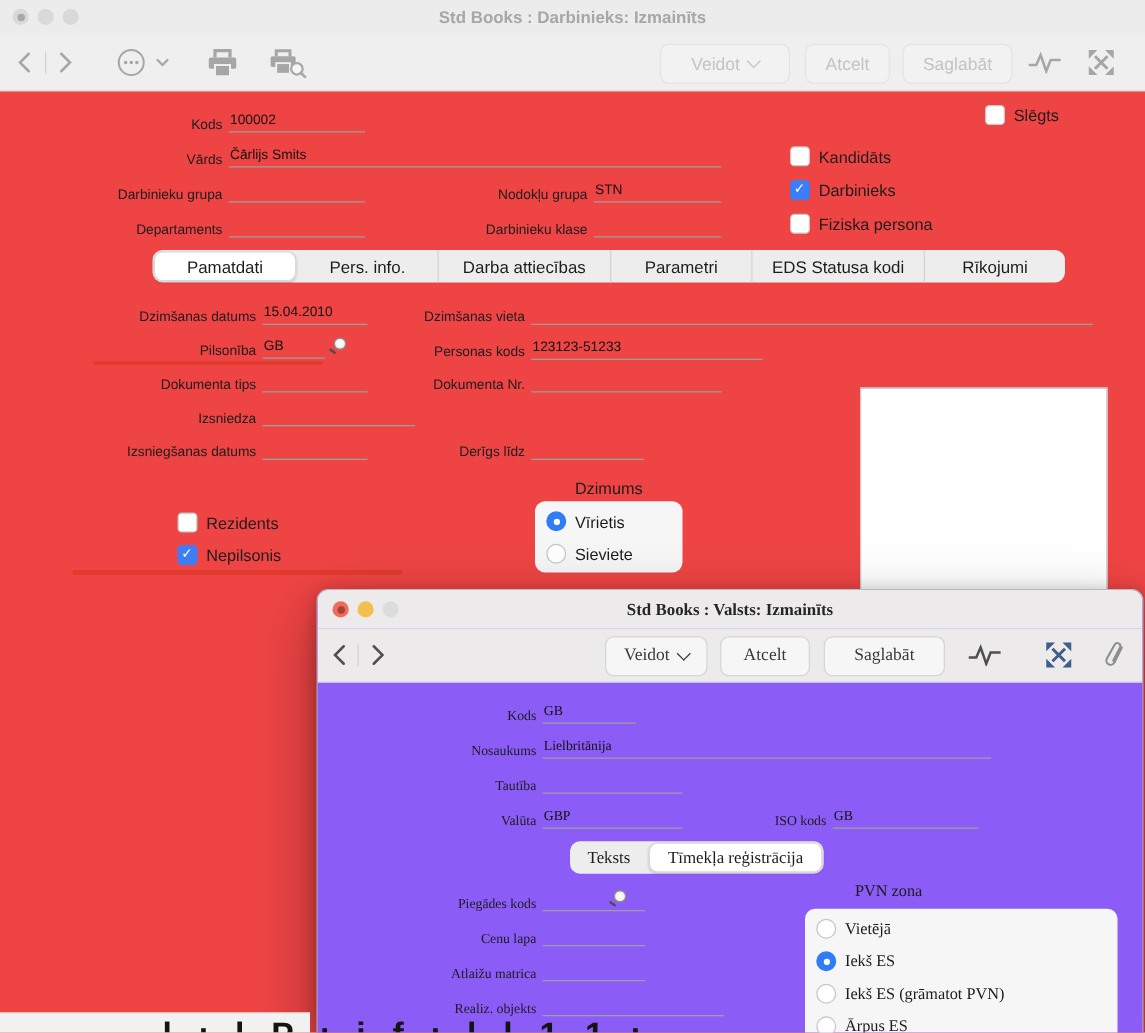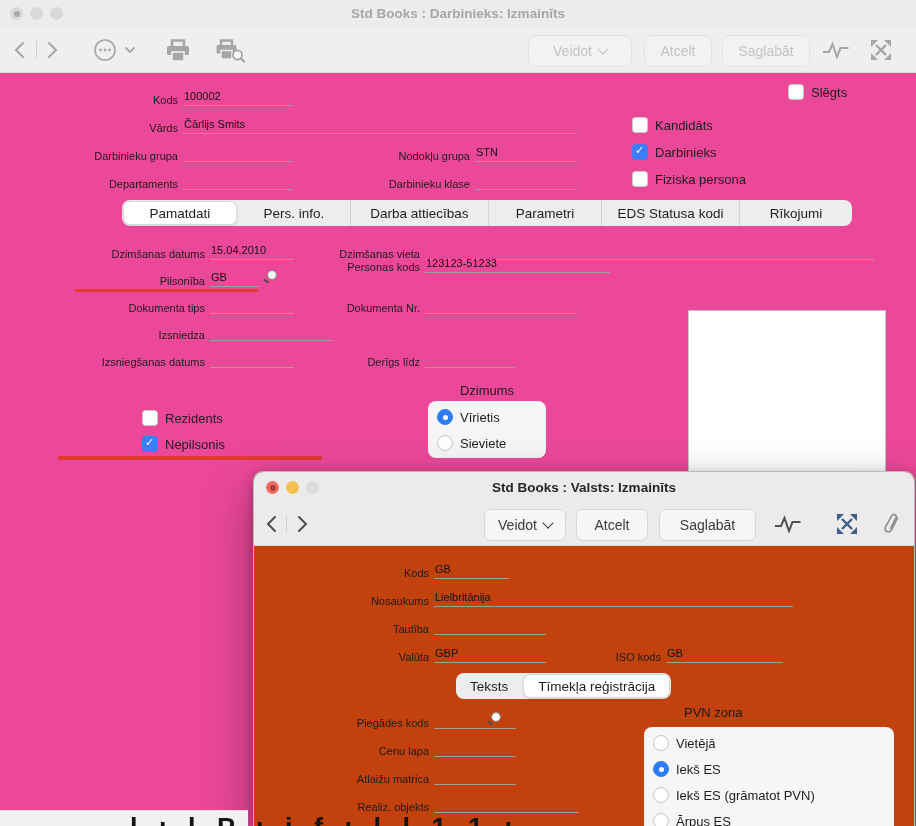--- a/index.html
+++ b/index.html
@@ -45,33 +45,33 @@
   .seg{display:flex;align-items:center;justify-content:center;padding:0 14px;white-space:nowrap;}
   .seg.selected{background:#fff;border-radius:7px;margin:1px;border:1px solid #d9d9d9;
         box-shadow:0 1px 2px rgba(0,0,0,.12);}
   .seg.dl{border-left:1px solid #d4d4d4;}
 
   .groupbox{position:absolute;background:#f6f6f6;border-radius:8px;}
   .redline{position:absolute;background:#e23b2e;border-radius:1px;}
   .photobox{position:absolute;background:#fff;border:1px solid #c9c9c9;border-top-color:#bcbcbc;}
 
   
-  .win1{position:absolute;inset:0;background:#ec4899;z-index:10;}
+  .win1{position:absolute;inset:0;background:#ef4444;z-index:10;}
   .win1 .titlebar{height:28px;}
   .win1 .wtitle{top:6px;color:#a7a7a7;}
   .win1 .toolbar{top:28px;height:44px;background:#efefef;border-bottom:1px solid #dcdcdc;}
   .win1 .btn{color:#c3c3c3;border-color:#e3e3e3;background:#f2f2f2;}
   .win1 .tl{background:#d9d9d9;top:7px;}
   .win1 .tl.dot::after{background:#a8a8a8;}
   .ic1{color:#a6a6a6;position:absolute;}
 
   
-  .win2{position:absolute;left:253px;top:471px;width:660px;height:355px;background:#c2410c;
+  .win2{position:absolute;left:253px;top:471px;width:660px;height:355px;background:#8b5cf6;
         border:1px solid #b9b9b9;border-bottom:none;border-radius:10px 10px 0 0;overflow:hidden;z-index:30;
-        box-shadow:0 18px 50px rgba(0,0,0,.35),0 3px 12px rgba(0,0,0,.22);}
+        box-shadow:0 18px 50px rgba(0,0,0,.35),0 3px 12px rgba(0,0,0,.22);font-family:Liberation Serif, serif;}
   .win2 .titlebar{height:31px;background:#eceaea;}
   .win2 .wtitle{top:8px;color:#262626;}
   .win2 .toolbar{top:31px;height:42px;background:#eceaea;border-bottom:1px solid #d9d9d9;}
   .win2 .btn{color:#3a3a3a;border-color:#d6d6d6;background:#f7f6f6;}
   .ic2{color:#4f4f4f;position:absolute;}
   .tl.red{background:#ed6b5f;}  .tl.red::after{background:#aa4134;}
   .tl.yellow{background:#f5bf4f;} .tl.gray{background:#dcdcdc;}
 
   
   .bgtab{position:absolute;left:0;top:810px;width:248px;height:16px;background:#f1f1f1;
@@ -199,21 +199,21 @@
   </div>
   <div class="row" style="left:300px;top:242px">
     <span class="lbl" style="width:120px">Dzimšanas vieta</span>
     <span class="fld" style="width:447px"></span>
   </div>
 
   <div class="row" style="left:0;top:269px">
     <span class="lbl" style="width:205px">Pilsonība</span>
     <span class="fld" style="width:48px"><span>GB</span><span class="mag" style="right:-18px"></span></span>
   </div>
-  <div class="row" style="left:300px;top:255px">
+  <div class="row" style="left:300px;top:270px">
     <span class="lbl" style="width:120px">Personas kods</span>
     <span class="fld" style="width:183px">123123-51233</span>
   </div>
   <div class="redline" style="left:75px;top:289px;width:183px;height:3px"></div>
 
   <div class="row" style="left:0;top:296px">
     <span class="lbl" style="width:205px">Dokumenta tips</span>
     <span class="fld" style="width:82px"></span>
   </div>
   <div class="row" style="left:300px;top:296px">

